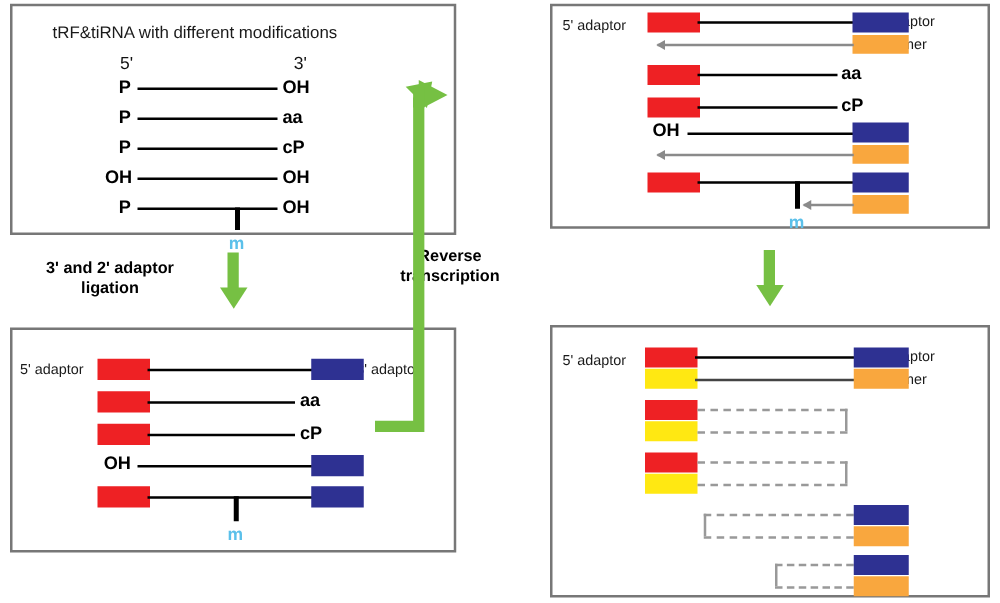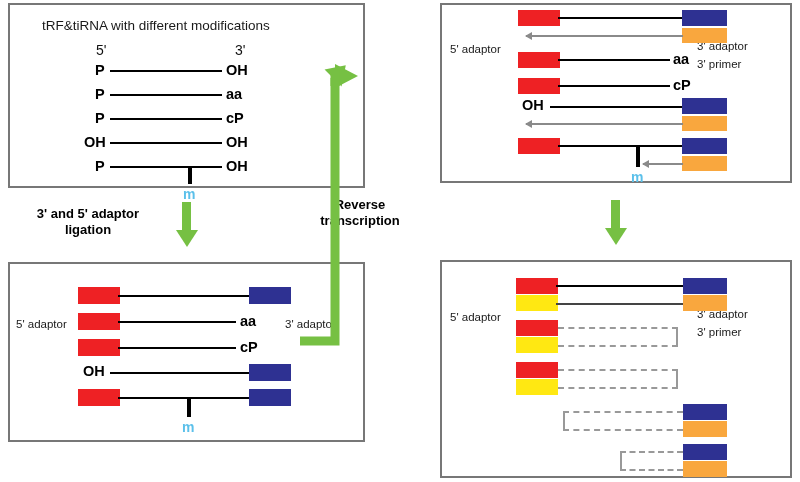--- a/index.html
+++ b/index.html
@@ -52,21 +52,20 @@
   }
   .end-label {
     font-size: 14.5px;
     font-weight: bold;
     color: #000000;
   }
   .adaptor-label {
     font-size: 11.5px;
     font-weight: 400;
     color: #1a1a1a;
-    margin-top: 28px;
   }
   .m-label {
     font-size: 14px;
     font-weight: bold;
     color: #5bc0ea;
   }
   .step-label {
     font-size: 13px;
     font-weight: bold;
     color: #000000;
@@ -178,21 +177,21 @@
     <div class="strand" style="left:100px; top:137px; width:112px;"></div>
     <div class="txt end-label" style="left:216px; top:130px;">OH</div>
 
     <div class="txt end-label" style="left:85px; top:154px;">P</div>
     <div class="strand" style="left:100px; top:161px; width:112px;"></div>
     <div class="txt end-label" style="left:216px; top:154px;">OH</div>
     <div class="meth-tick" style="left:178px; top:161px; height:18px;"></div>
     <div class="txt m-label" style="left:173px; top:182px;">m</div>
   </div>
 
-  <div class="txt step-label" style="left:18px; top:206px; width:140px;">3' and 5' adaptor
+  <div class="txt step-label" style="left:18px; top:206px; width:140px;">3' and 2' adaptor
 ligation</div>
   <div class="green-arrow">
     <div class="ga-shaft-v" style="left:182px; top:202px; height:30px;"></div>
     <div class="ga-head-down" style="left:175.5px; top:230px;"></div>
   </div>
 
   <div class="panel" id="panel-ligation">
 
     <div class="txt adaptor-label" style="left:6px; top:27px;">5' adaptor</div>
     <div class="txt adaptor-label" style="left:275px; top:27px;">3' adaptor</div>

